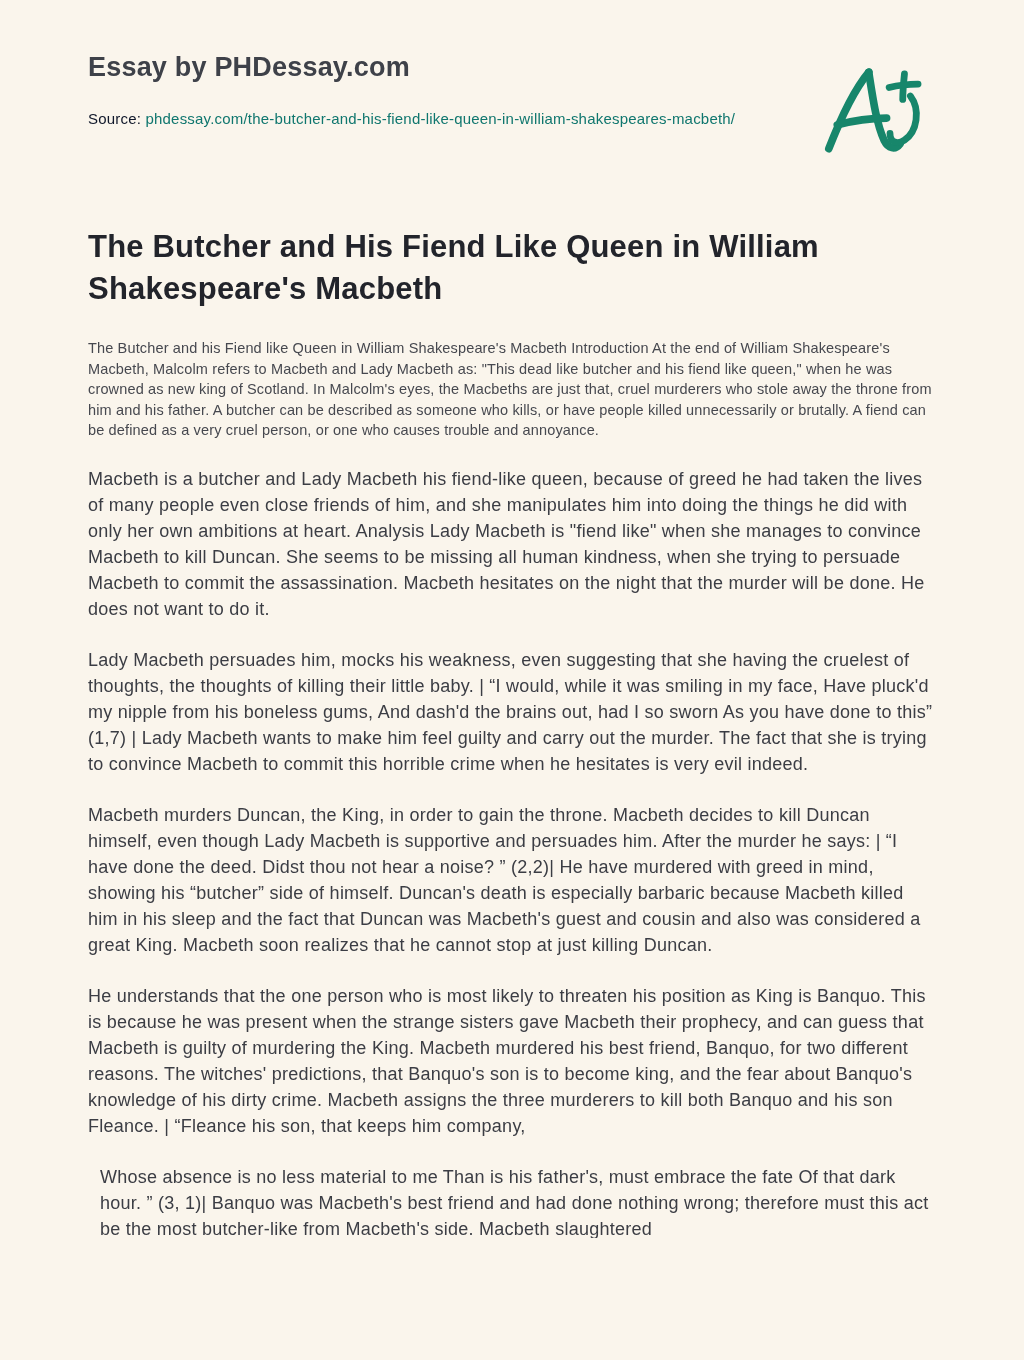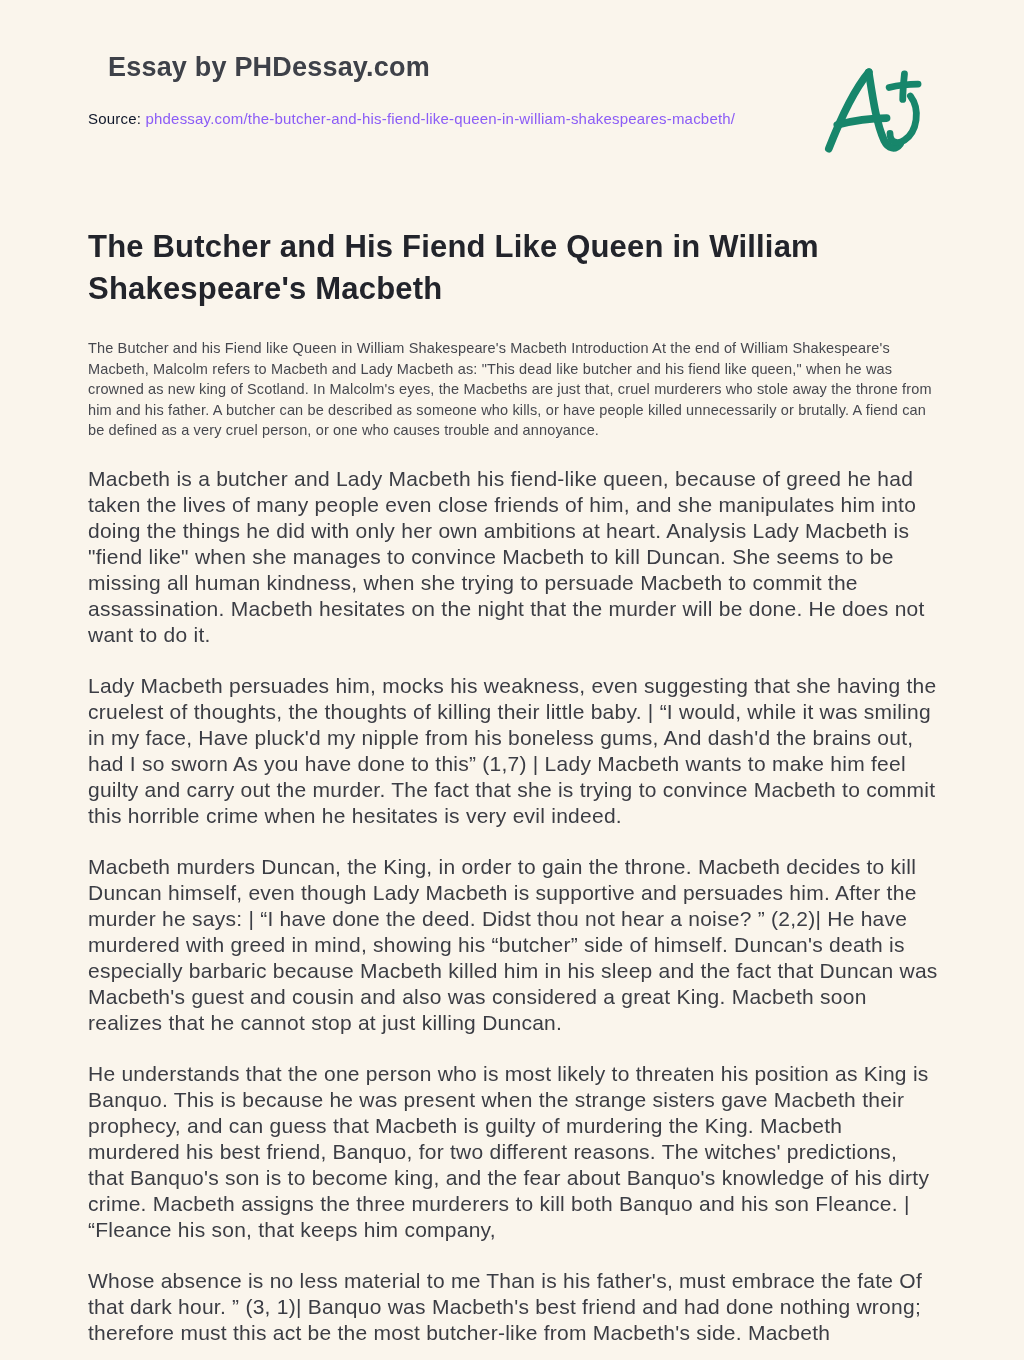--- a/index.html
+++ b/index.html
@@ -18,32 +18,31 @@
   .header-row {
     display: flex;
     justify-content: space-between;
     align-items: flex-start;
   }
   .site-title {
     font-size: 27px;
     font-weight: 700;
     color: #3e4149;
     letter-spacing: 0.2px;
-    margin-left: 20px;
   }
   .source-line {
     margin-top: 24px;
     max-width: 700px;
     font-size: 15px;
     line-height: 23px;
     letter-spacing: 0.2px;
   }
   .source-label { color: #0f172a; }
   .source-link {
-    color: #8b5cf6;
+    color: #0f766e;
     text-decoration: none;
     word-break: break-all;
     cursor: pointer;
   }
   .logo {
     width: 102px;
     height: 98px;
     margin-top: 12px;
     margin-right: 14px;
     flex: 0 0 auto;
@@ -60,30 +59,31 @@
   .para-small {
     margin-top: 28px;
     font-size: 14.5px;
     line-height: 20.5px;
     color: #46484f;
     letter-spacing: 0.15px;
     max-width: 856px;
   }
   .para {
     margin-top: 25px;
-    font-size: 21px;
+    font-size: 18px;
     line-height: 26px;
     color: #3b3d44;
     letter-spacing: 0.25px;
     max-width: 856px;
   }
   .clip-wrap {
     margin-top: 25px;
     height: 74px;
     overflow: hidden;
+    margin-left: 12px;
   }
   .clip-wrap .para { margin-top: 0; }
 </style>
 </head>
 <body>
 
 <div class="page">
 
   <div class="header-row">
     <div>

